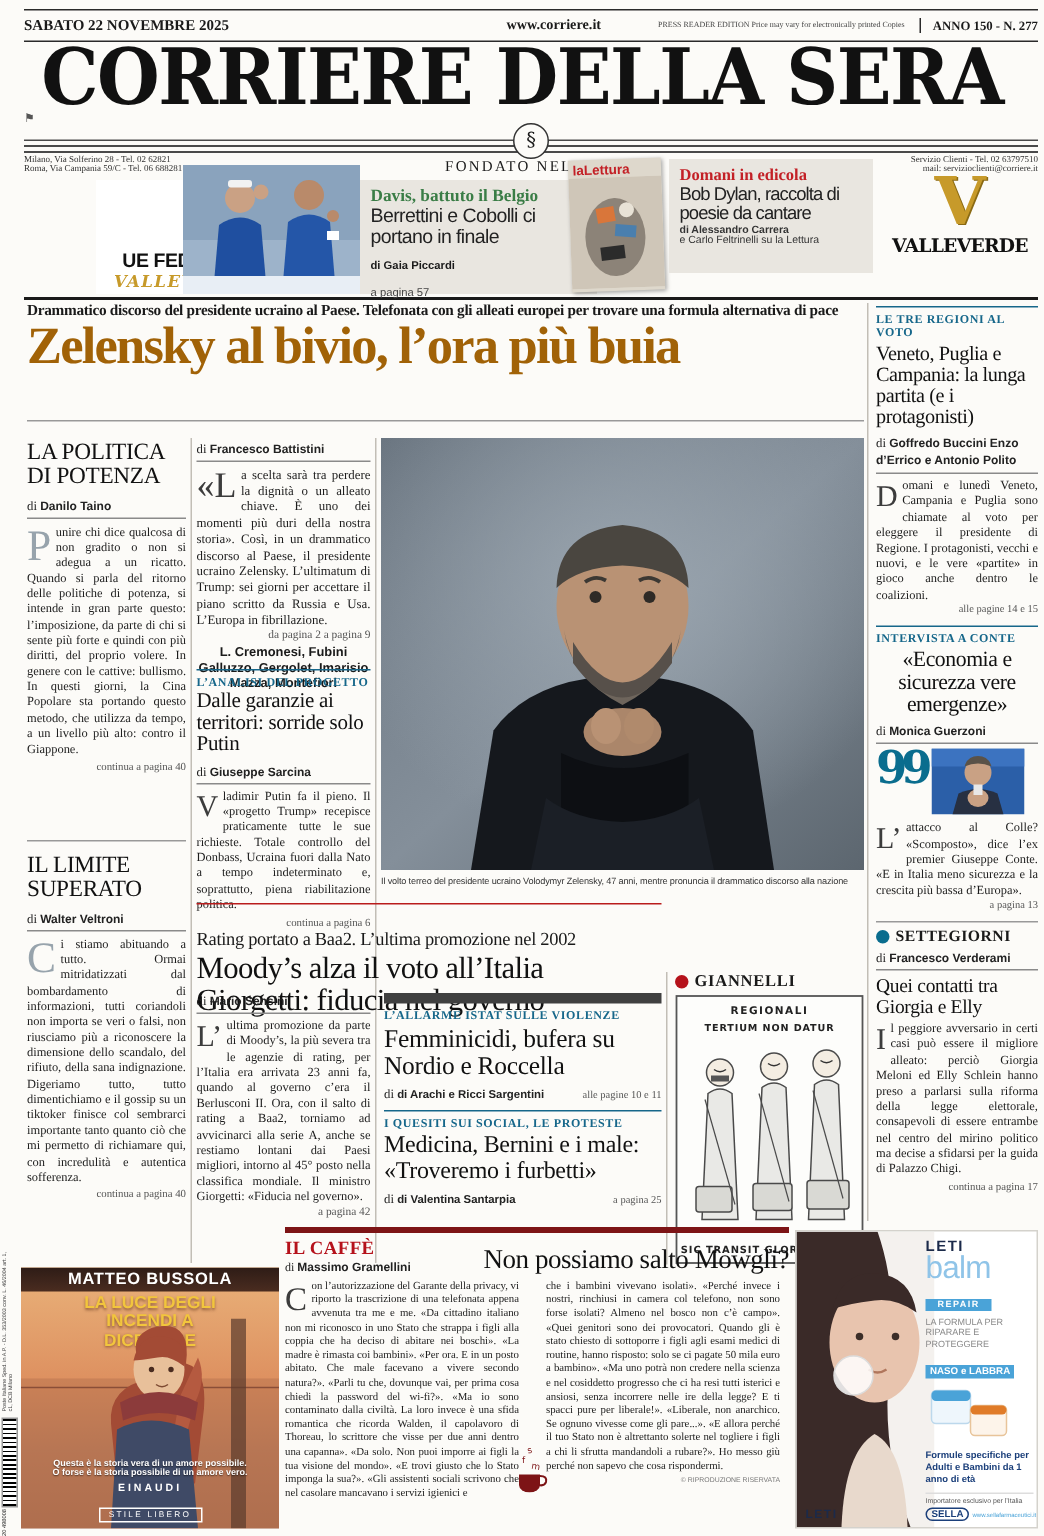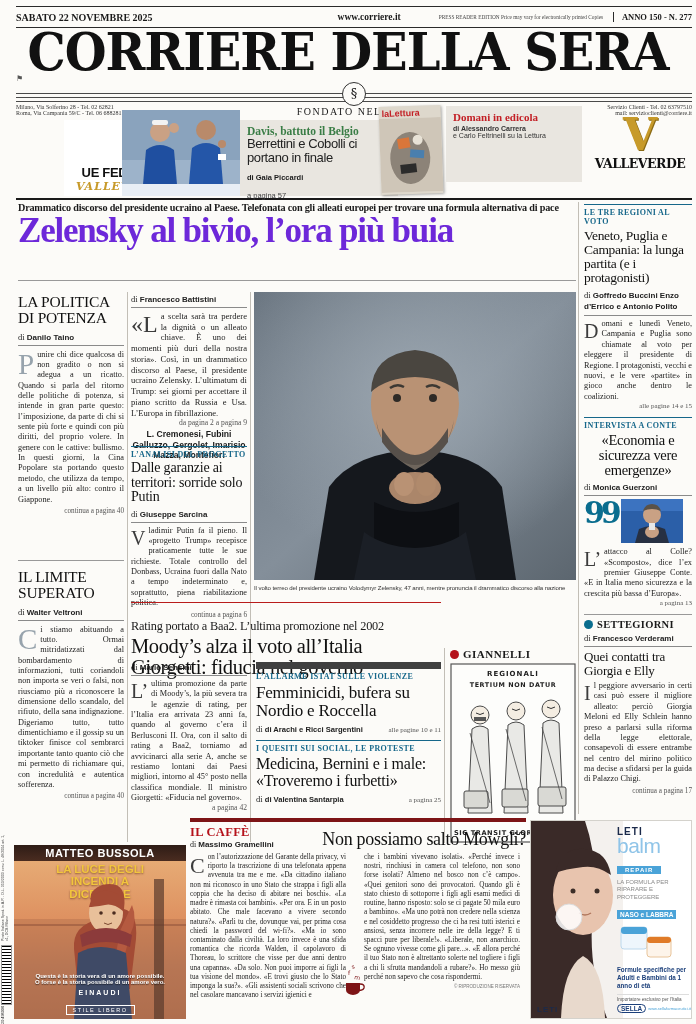--- a/index.html
+++ b/index.html
@@ -105,34 +105,35 @@
         <ellipse cx="30" cy="40" rx="20" ry="26" fill="#8c8378"></ellipse>
         <rect x="18" y="20" width="12" height="10" fill="#d9763a" transform="rotate(-8 24 25)"></rect>
         <rect x="30" y="32" width="14" height="8" fill="#4a7fae" transform="rotate(6 37 36)"></rect>
         <rect x="20" y="46" width="16" height="9" fill="#2b2b2b" transform="rotate(-5 28 50)"></rect>
         <circle cx="38" cy="22" r="5" fill="#e8e2d6"></circle>
       </svg>
     </div>
 
     <div class="abs graybox" style="left:430px;top:-14px;width:136px;height:76px;padding:5px 7px;box-sizing:border-box;">
       <div style="color:#c32026;font-weight:bold;font-size:11px;">Domani in edicola</div>
+      <div style="font-family:'Liberation Sans',sans-serif;font-size:12.3px;line-height:1.02;letter-spacing:-.6px;color:#222;">Bob Dylan, raccolta di poesie da cantare</div>
       <div style="margin-top:2px;font-family:'Liberation Sans',sans-serif;font-size:7px;color:#333;">
         <span style="font-weight:bold;">di Alessandro Carrera</span><br>
         <span>e Carlo Feltrinelli su la Lettura</span>
       </div>
     </div>
 
     <div class="abs center" style="left:572px;top:-6px;width:104px;">
       <div style="font-family:'DejaVu Serif',serif;font-weight:bold;font-size:44px;line-height:.95;color:#c79a2a;text-shadow:1px 1px 0 #8a6a14;">V</div>
       <div style="font-family:'DejaVu Serif',serif;font-weight:bold;font-size:12.5px;letter-spacing:-.5px;color:#111;">VALLEVERDE</div>
     </div>
   </div>
 
   <div class="abs nowrap" style="left:18px;top:202px;width:560px;font-size:10.2px;font-weight:bold;letter-spacing:-.2px;">Drammatico discorso del presidente ucraino al Paese. Telefonata con gli alleati europei per trovare una formula alternativa di pace</div>
-  <div class="abs nowrap" style="left:18px;top:213px;width:562px;font-size:35px;font-weight:bold;letter-spacing:-1.2px;line-height:1;color:#6d28d9;">Zelensky al bivio, l’ora più buia</div>
+  <div class="abs nowrap" style="left:18px;top:213px;width:562px;font-size:35px;font-weight:bold;letter-spacing:-1.2px;line-height:1;color:#a16207;">Zelensky al bivio, l’ora più buia</div>
   <div class="abs" style="left:18px;top:280px;width:558px;border-top:1px solid #999;"></div>
 
   <div class="vrule" style="left:127px;top:292px;height:550px;"></div>
   <div class="vrule" style="left:250px;top:292px;height:550px;"></div>
   <div class="vrule" style="left:444px;top:648px;height:195px;"></div>
   <div class="vrule" style="left:578px;top:202px;height:612px;"></div>
 
   <div class="abs" style="left:18px;top:294px;width:106px;">
     <div class="title" style="font-size:15.5px;line-height:1.05;">LA POLITICA DI POTENZA</div>
     <div class="byl" style="margin-top:5px;"><span>di </span><b>Danilo Taino</b></div>

